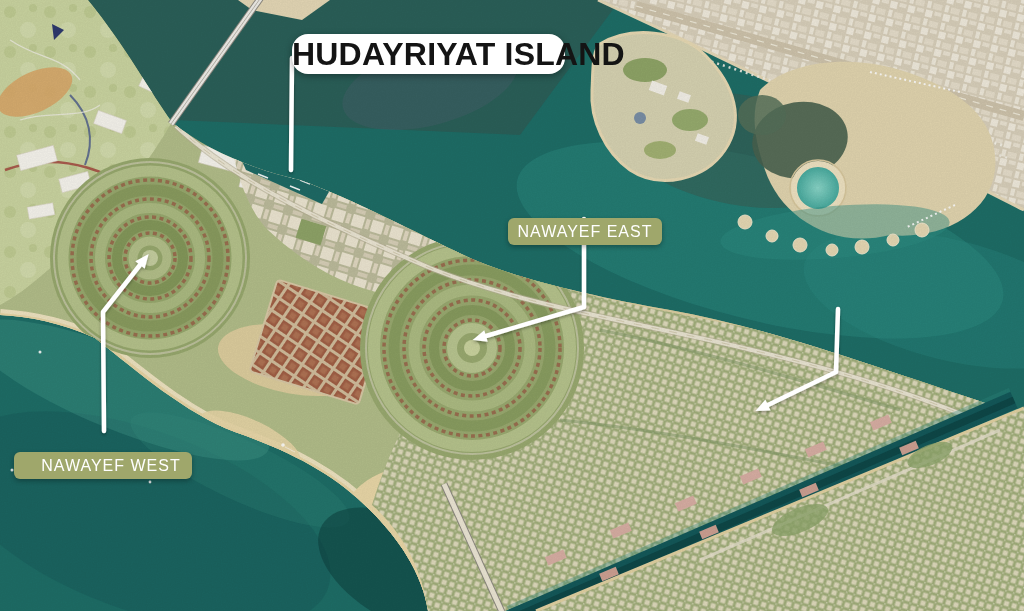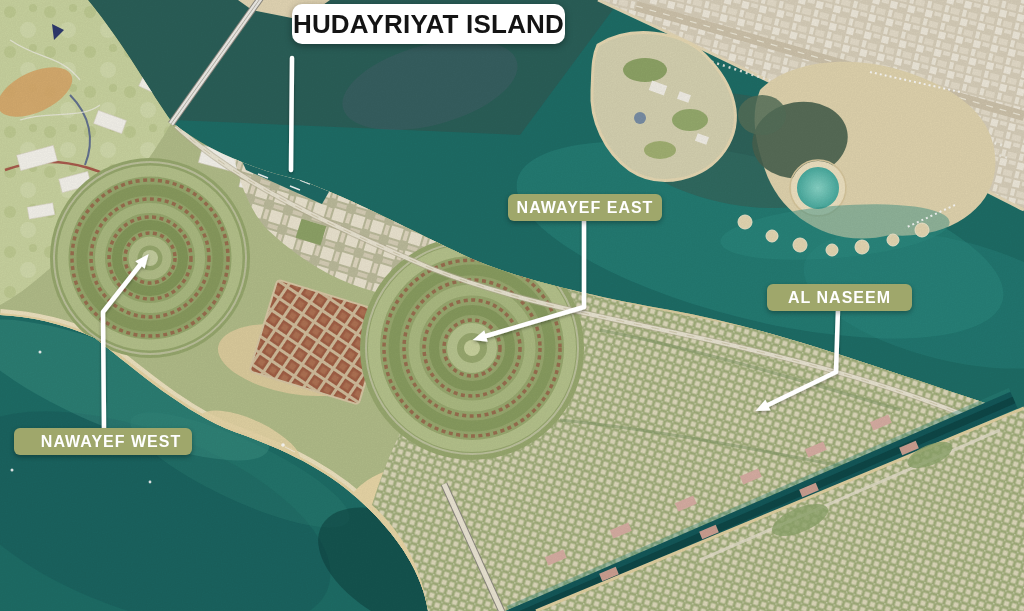--- a/index.html
+++ b/index.html
@@ -1,26 +1,26 @@
 <!DOCTYPE html>
 <html style="--title-bg: #FFFFFF; --title-text: #141414; --label-bg: #9FA76B; --label-text: #FFFFFF; --leader: #FFFFFF; --water-deep: #1C6662; --water-light: #2E8C81; --sand: #E8D6A6; --island-green: #B3BE8A; --city-beige: #E3DAC6; --lagoon: #59BCAE; --red-district: #A26046;"><head>
 <meta charset="utf-8">
 <style>
   html,body{margin:0;padding:0;background:#0e2f2c;}
   .stage{position:relative;width:1024px;height:611px;overflow:hidden;
          font-family:"Liberation Sans","DejaVu Sans",sans-serif;background:var(--water-deep,#1C6662);}
   .map-svg{position:absolute;left:0;top:0;width:1024px;height:611px;display:block;}
   .map-label{position:absolute;box-sizing:border-box;text-align:center;white-space:nowrap;}
-  .title-label{left:292px;top:4px;width:273px;height:40px;line-height:40px;
+  .title-label{left:292px;top:34px;width:273px;height:40px;line-height:40px;
     background:var(--title-bg,#fff);color:var(--title-text,#141414);
-    font-size:26px;font-weight:700;letter-spacing:0.2px;border-radius:10px;
+    font-size:32px;font-weight:700;letter-spacing:0.2px;border-radius:16px;
     box-shadow:0 2px 7px rgba(0,0,0,.35);}
   .district-label{height:27px;line-height:27px;background:var(--label-bg,#9FA76B);
-    color:var(--label-text,#fff);font-size:16px;font-weight:700;letter-spacing:1px;
-    border-radius:6px;box-shadow:0 2px 5px rgba(0,0,0,.3);}
+    color:var(--label-text,#fff);font-size:16px;font-weight:400;letter-spacing:1px;
+    border-radius:6px;box-shadow:0 2px 5px rgba(0,0,0,.3);margin-top:24px;}
   .lbl-ne{left:508px;top:194px;width:154px;}
   .lbl-an{left:767px;top:284px;width:145px;}
   .lbl-nw{left:14px;top:428px;width:178px;padding-left:16px;}
 </style>
 </head>
 <body>
 
 <div class="stage">
 
 <svg class="map-svg" viewBox="0 0 1024 611" xmlns="http://www.w3.org/2000/svg">
@@ -266,16 +266,15 @@
   <g filter="url(#ds)" stroke="#FFFFFF" stroke-width="4.5" fill="none" stroke-linecap="round" stroke-linejoin="round">
     <path d="M292,58 L291,170"></path>
     <path d="M584,219 L584,307 L486,336" marker-end="url(#arw)"></path>
     <path d="M838,309 L836,372 L768,405" marker-end="url(#arw)"></path>
     <path d="M104,431 L103,312 L140,265" marker-end="url(#arw)"></path>
   </g>
 </svg>
 
 <div class="map-label title-label">HUDAYRIYAT ISLAND</div>
 <div class="map-label district-label lbl-ne">NAWAYEF EAST</div>
-<div class="map-label district-label lbl-an">AL NASEEM</div>
 <div class="map-label district-label lbl-nw">NAWAYEF WEST</div>
 
 </div>
 
 </body></html>

